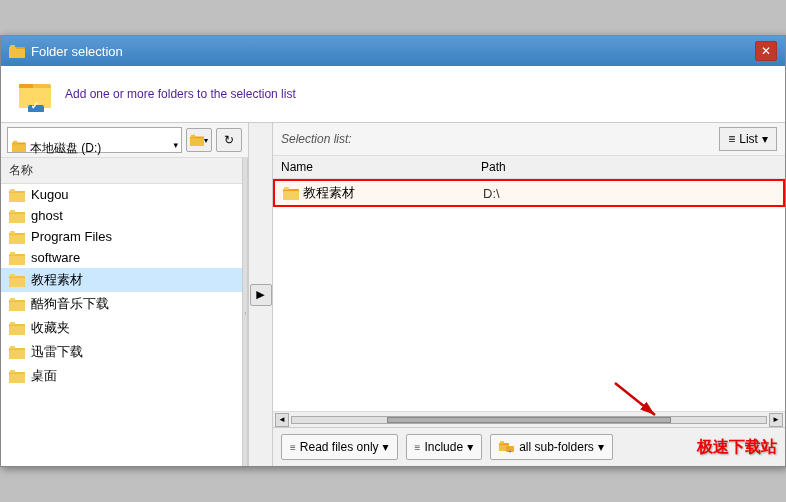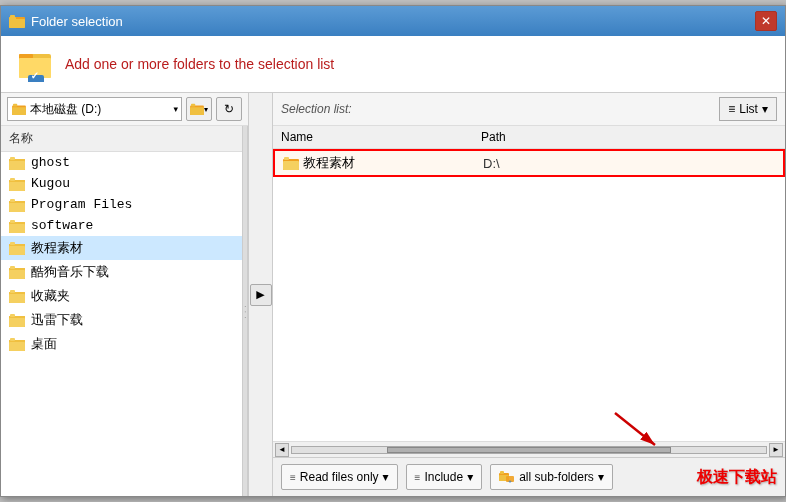--- a/index.html
+++ b/index.html
@@ -10,21 +10,21 @@
       display: flex;
       align-items: center;
       justify-content: center;
       width: 786px;
       height: 502px;
       overflow: hidden;
     }
 
     .window {
       width: 786px;
-      height: 492px;
+      height: 432px;
       background: #f0f0f0;
       border: 1px solid #888;
       box-shadow: 2px 2px 8px rgba(0,0,0,0.4);
       display: flex;
       flex-direction: column;
     }
 
     
     .title-bar {
       background: linear-gradient(to bottom, #5b9bd5 0%, #3a7fc1 100%);
@@ -71,22 +71,22 @@
       border-bottom: 1px solid #ccc;
       flex-shrink: 0;
     }
     .header-icon {
       width: 36px;
       height: 36px;
       margin-right: 12px;
       flex-shrink: 0;
     }
     .header-text {
-      font-size: 14px;
-      color: #b91c1c;
+      font-size: 12px;
+      color: #4c1d95;
     }
 
     
     .main-content {
       display: flex;
       flex: 1;
       overflow: hidden;
       background: #f5f5f5;
     }
 
@@ -108,23 +108,22 @@
       background: #f5f5f5;
       gap: 4px;
     }
 
     .drive-select {
       flex: 1;
       height: 24px;
       border: 1px solid #aaa;
       background: white;
       font-size: 12px;
-      padding: 0 4px;
-      display: flex;
-      align-items: center;
+      padding: 12px 4px;
+      display: flex;
       cursor: pointer;
       position: relative;
     }
 
     .toolbar-btn {
       width: 26px;
       height: 24px;
       border: 1px solid #aaa;
       background: #f0f0f0;
       display: flex;
@@ -372,21 +371,20 @@
       cursor: pointer;
       font-size: 11px;
       border-radius: 2px;
       align-self: center;
     }
 
     .left-panel-inner {
       display: flex;
       flex: 1;
       overflow: hidden;
-      font-family: Liberation Mono, monospace;
     }
 
     .file-list-container {
       flex: 1;
       display: flex;
       flex-direction: column;
       overflow: hidden;
     }
 
     .sub-folders-btn {
@@ -467,32 +465,32 @@
 
               <div class="file-item">
                 <div style="width: 16px; height: 14px; margin-right: 6px; flex-shrink: 0; display: flex; align-items: center;">
                   <svg width="16" height="14" viewBox="0 0 16 14">
       <rect x="0" y="3" width="16" height="11" rx="1" fill="#f0a020"></rect>
       <rect x="0" y="3" width="16" height="11" rx="1" fill="#f0c040"></rect>
       <rect x="0" y="5" width="16" height="9" rx="1" fill="#f5d060"></rect>
       <rect x="1" y="1" width="5" height="3" rx="1" fill="#f5d060"></rect>
     </svg>
                 </div>
+                <span>Kugou</span>
+              </div>
+              <div class="file-item">
+                <div style="width: 16px; height: 14px; margin-right: 6px; flex-shrink: 0; display: flex; align-items: center;">
+                  <svg width="16" height="14" viewBox="0 0 16 14">
+      <rect x="0" y="3" width="16" height="11" rx="1" fill="#f0a020"></rect>
+      <rect x="0" y="3" width="16" height="11" rx="1" fill="#f0c040"></rect>
+      <rect x="0" y="5" width="16" height="9" rx="1" fill="#f5d060"></rect>
+      <rect x="1" y="1" width="5" height="3" rx="1" fill="#f5d060"></rect>
+    </svg>
+                </div>
                 <span>ghost</span>
-              </div>
-              <div class="file-item">
-                <div style="width: 16px; height: 14px; margin-right: 6px; flex-shrink: 0; display: flex; align-items: center;">
-                  <svg width="16" height="14" viewBox="0 0 16 14">
-      <rect x="0" y="3" width="16" height="11" rx="1" fill="#f0a020"></rect>
-      <rect x="0" y="3" width="16" height="11" rx="1" fill="#f0c040"></rect>
-      <rect x="0" y="5" width="16" height="9" rx="1" fill="#f5d060"></rect>
-      <rect x="1" y="1" width="5" height="3" rx="1" fill="#f5d060"></rect>
-    </svg>
-                </div>
-                <span>Kugou</span>
               </div>
               <div class="file-item">
                 <div style="width: 16px; height: 14px; margin-right: 6px; flex-shrink: 0; display: flex; align-items: center;">
                   <svg width="16" height="14" viewBox="0 0 16 14">
       <rect x="0" y="3" width="16" height="11" rx="1" fill="#f0a020"></rect>
       <rect x="0" y="3" width="16" height="11" rx="1" fill="#f0c040"></rect>
       <rect x="0" y="5" width="16" height="9" rx="1" fill="#f5d060"></rect>
       <rect x="1" y="1" width="5" height="3" rx="1" fill="#f5d060"></rect>
     </svg>
                 </div>

